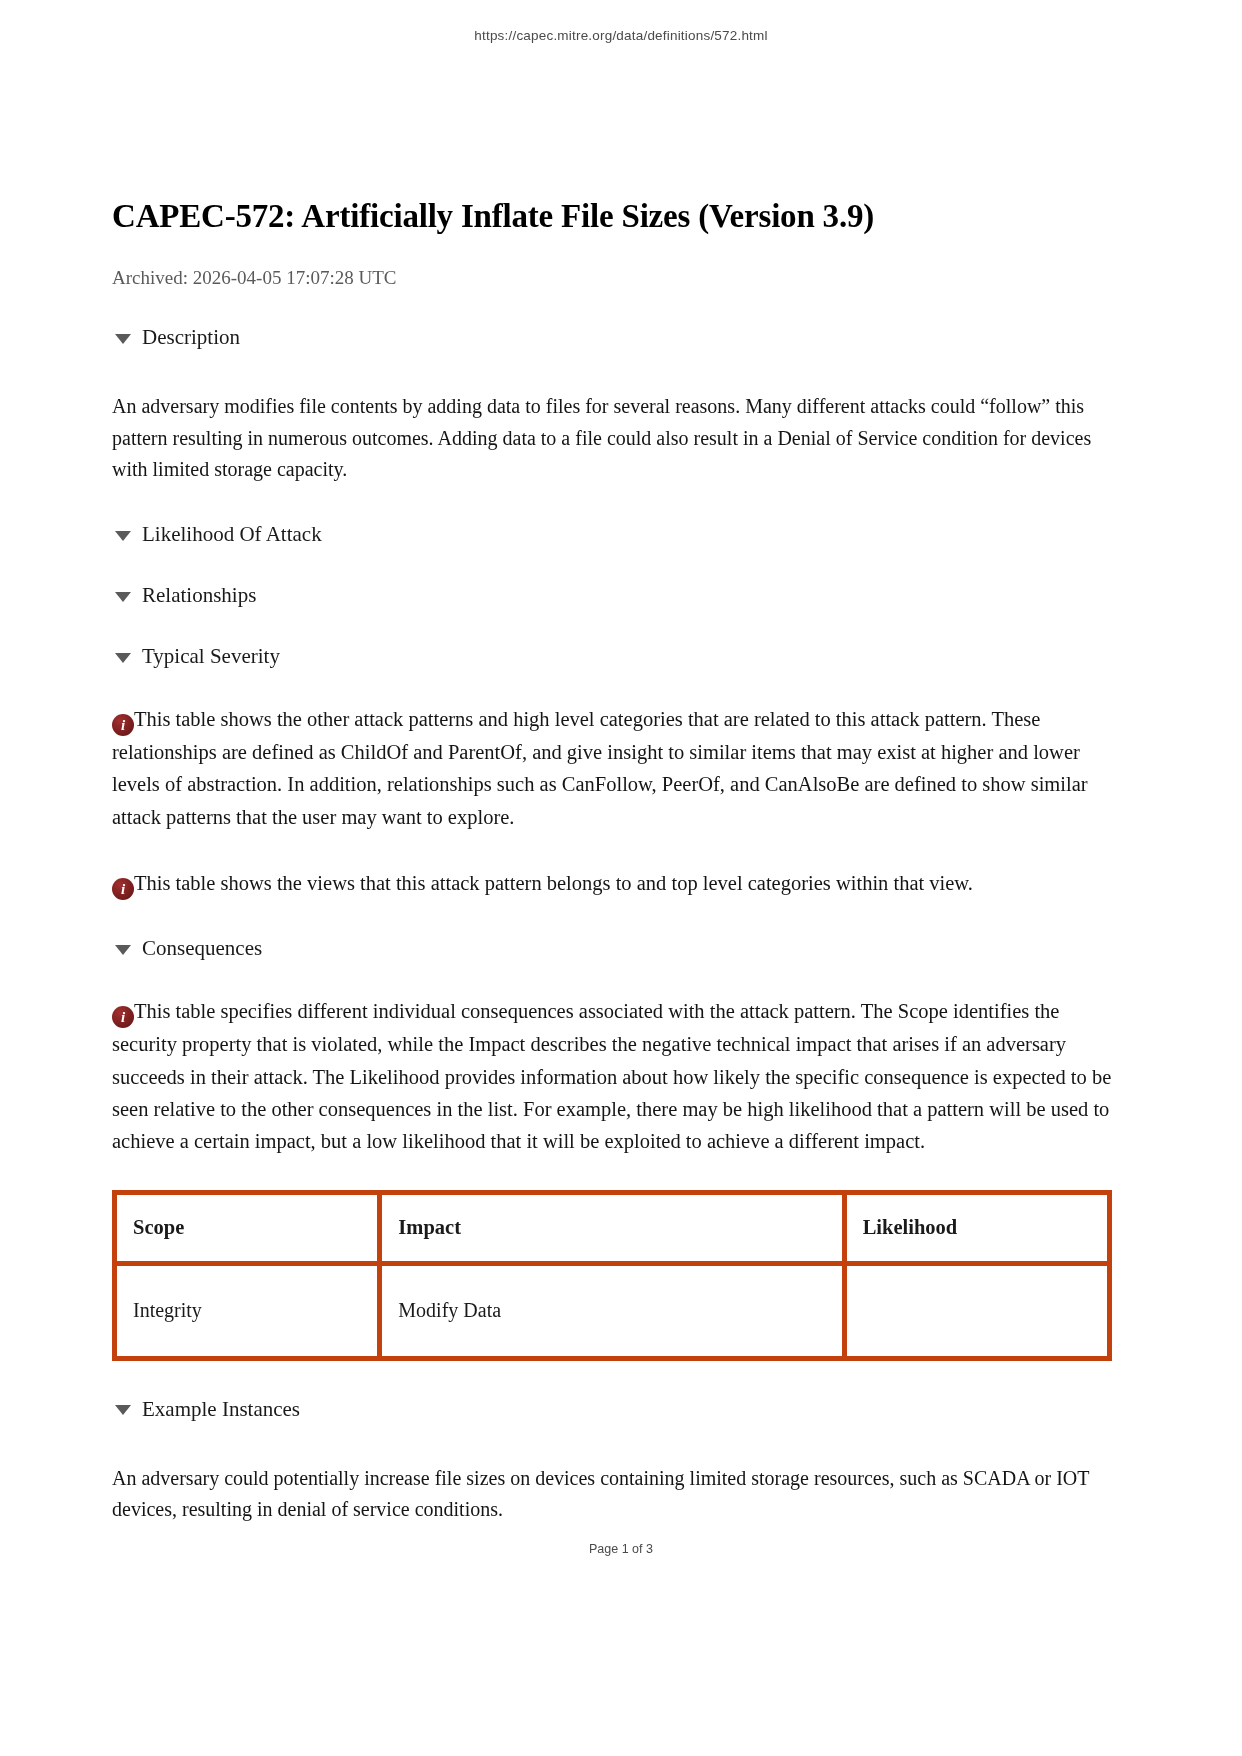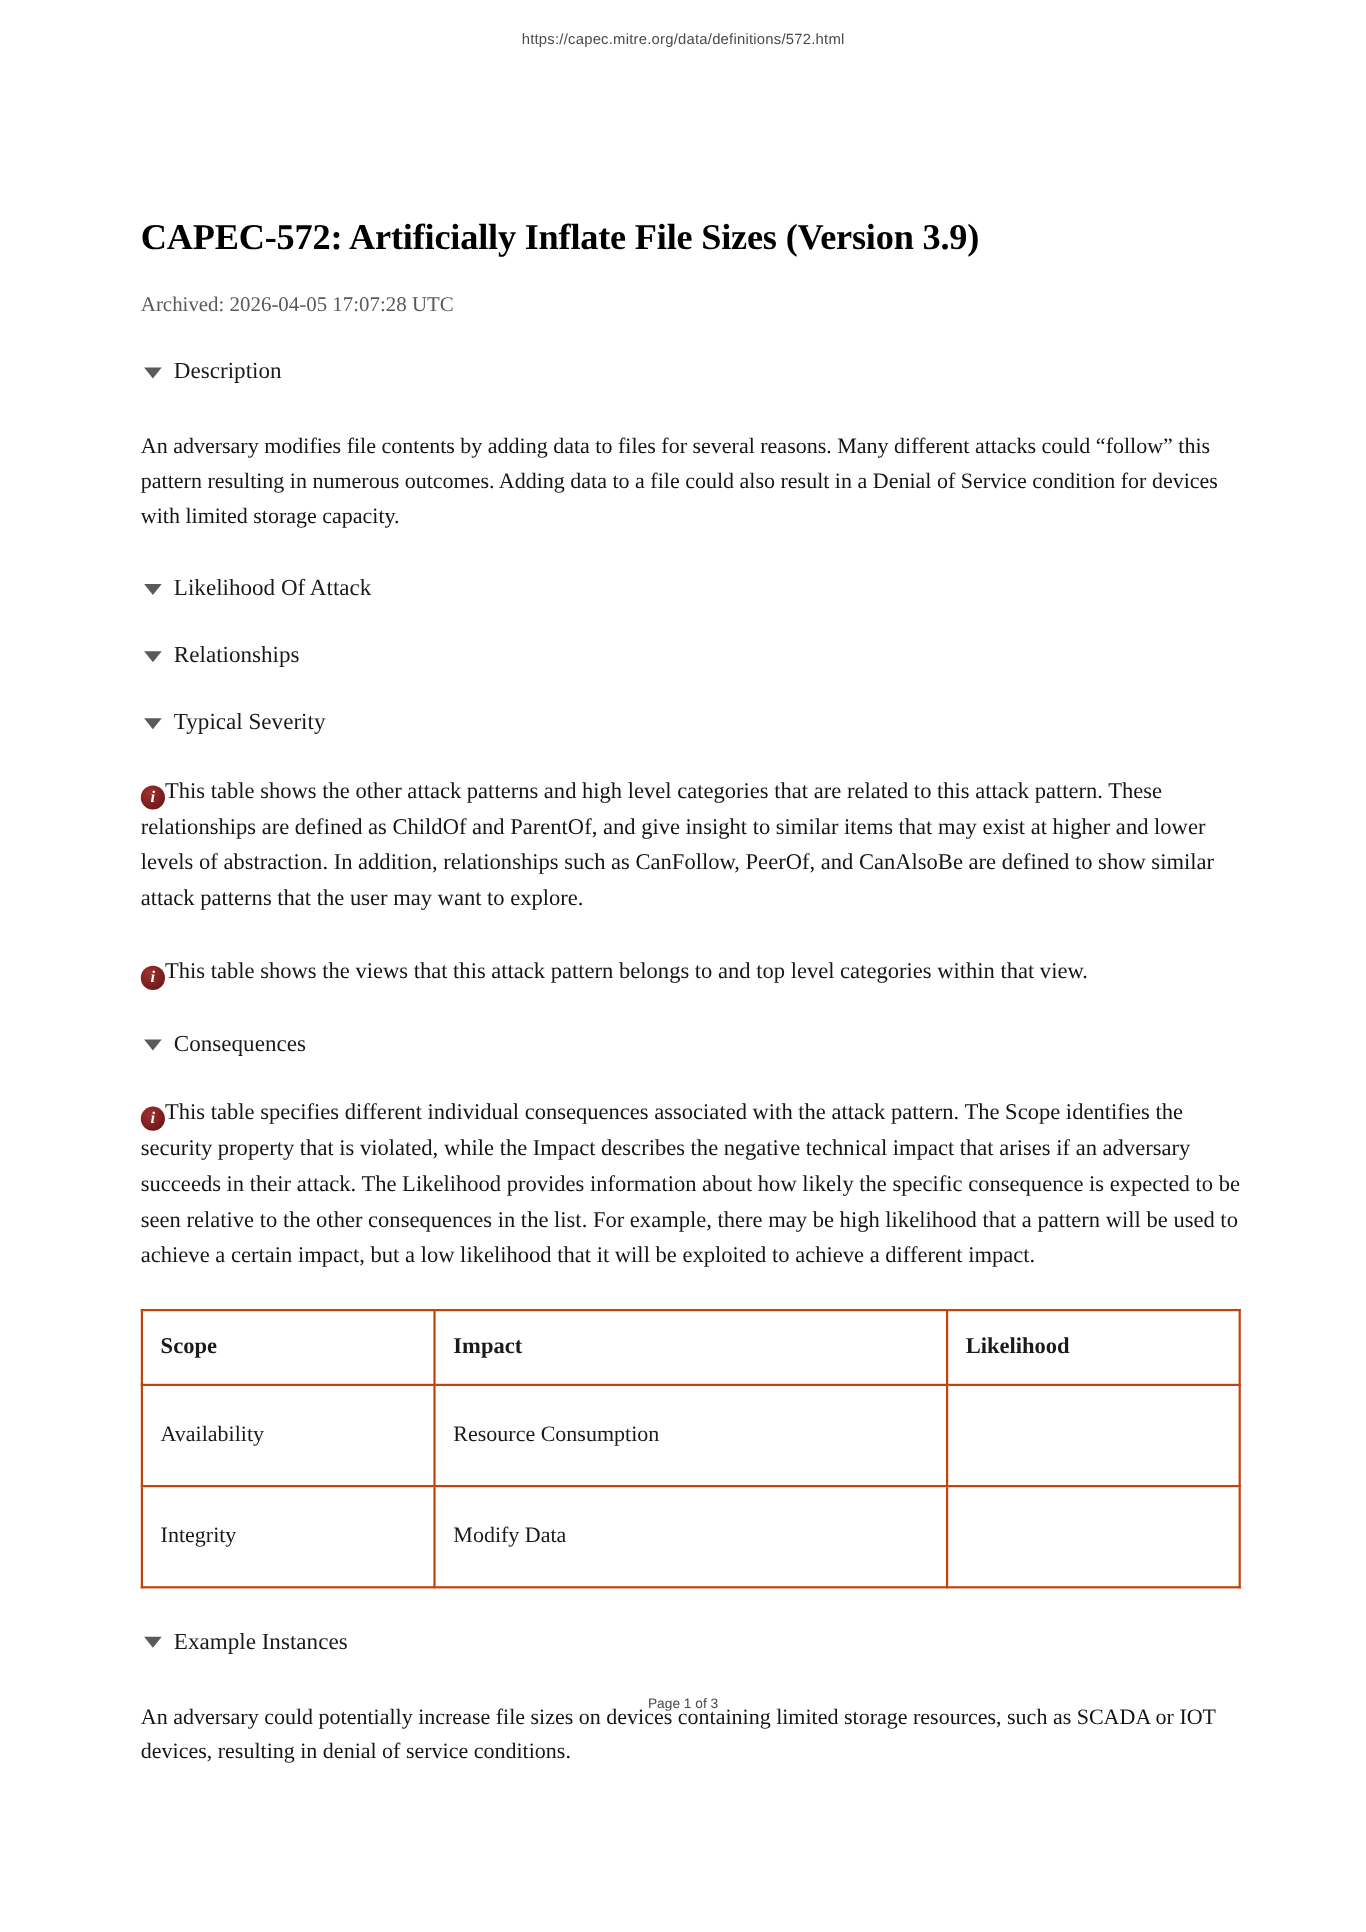--- a/index.html
+++ b/index.html
@@ -29,21 +29,21 @@
     width: 1242px;
     text-align: center;
     font-family: "Liberation Sans", sans-serif;
     font-size: 13.5px;
     color: #4a4a4a;
     letter-spacing: 0.2px;
   }
   .content {
     position: absolute;
     top: 196px;
-    left: 128px;
+    left: 112px;
     width: 1002px;
   }
   h1.doc-title {
     font-family: "Liberation Serif", serif;
     font-size: 33px;
     font-weight: bold;
     color: #000000;
     margin: 0 0 0 0;
     letter-spacing: -0.2px;
     line-height: 1.25;
@@ -101,21 +101,21 @@
     vertical-align: -4px;
     margin-right: 0px;
   }
   table.cons-table {
     border-collapse: collapse;
     width: 1000px;
     margin-top: 32px;
     table-layout: fixed;
   }
   table.cons-table th, table.cons-table td {
-    border: 2px solid #c2410c;
+    border: 5px solid #c2410c;
     text-align: left;
     vertical-align: middle;
     font-size: 20px;
     padding: 20px 16px;
   }
   table.cons-table th {
     font-weight: bold;
     height: 26px;
     font-size: 20.5px;
   }
@@ -206,25 +206,20 @@
         </colgroup>
       <thead>
         <tr>
           <th>Scope</th>
           <th>Impact</th>
           <th>Likelihood</th>
         </tr>
       </thead>
       <tbody>
         <tr>
-          <td>Availability</td>
-          <td>Resource Consumption</td>
-          <td></td>
-        </tr>
-        <tr>
           <td>Integrity</td>
           <td>Modify Data</td>
           <td></td>
         </tr>
       </tbody>
     </table>
 
     <div class="section-head">
       <span class="caret">
         <svg width="22" height="22" viewBox="0 0 22 22">

